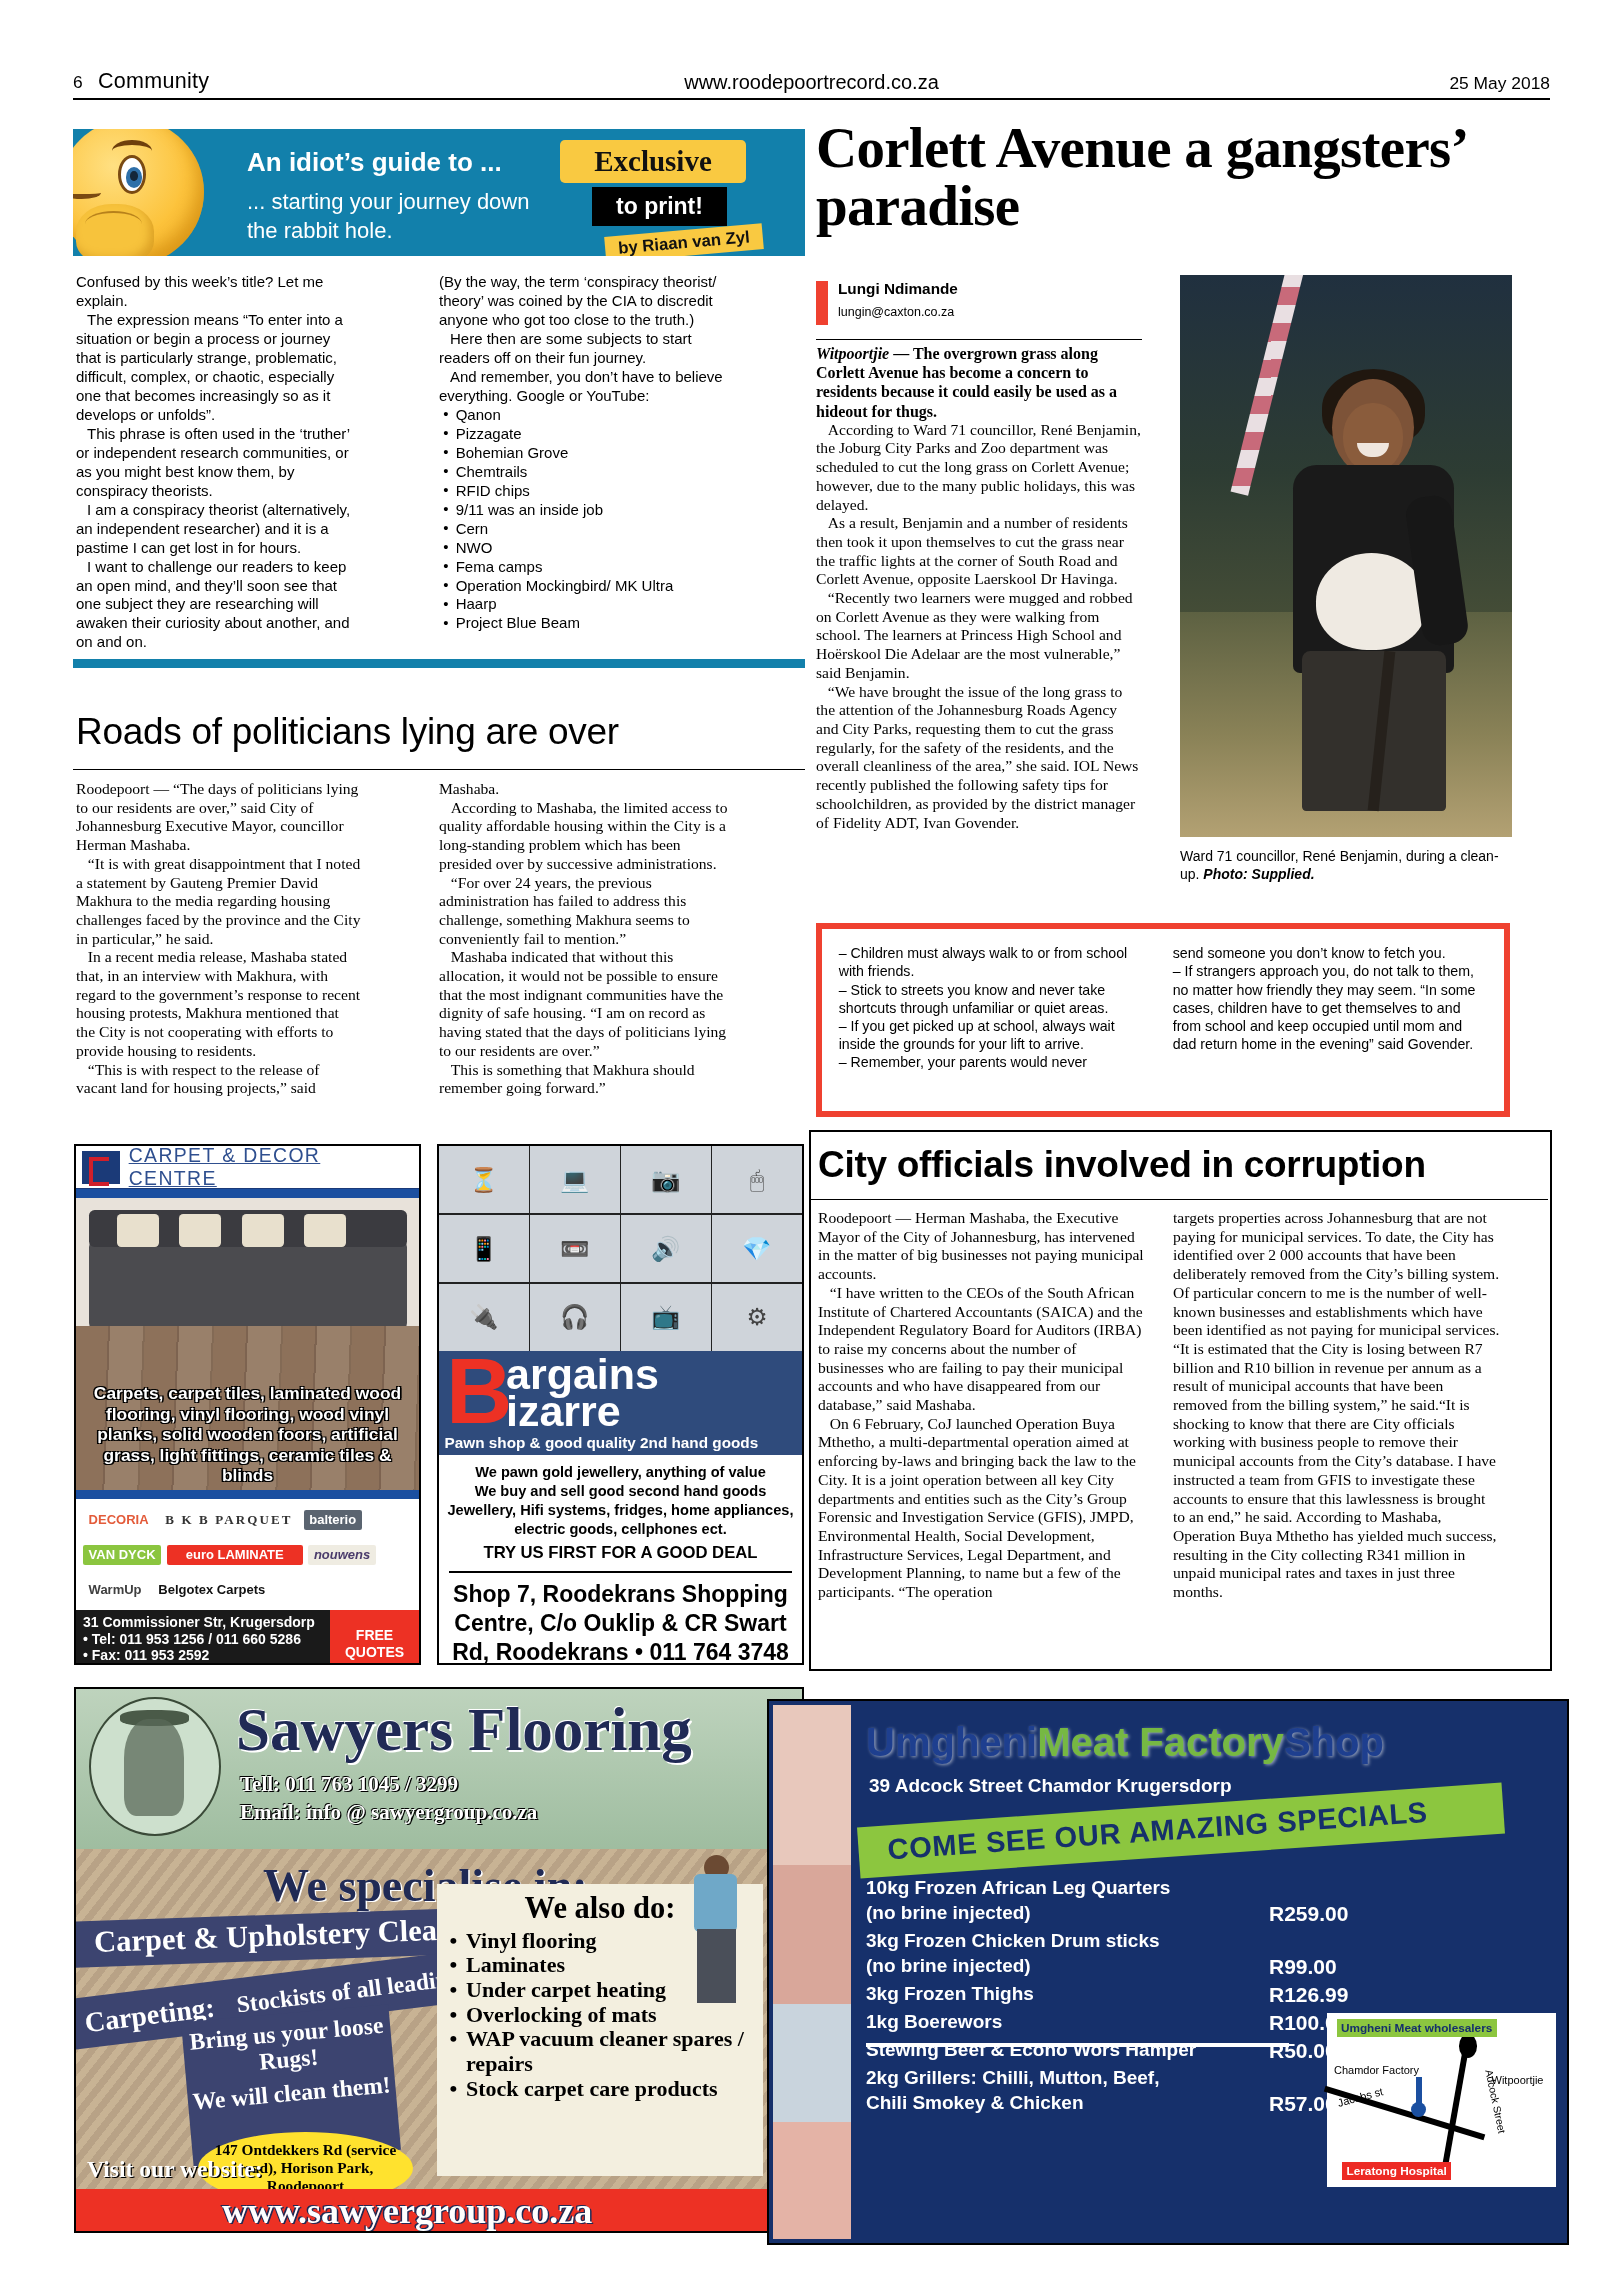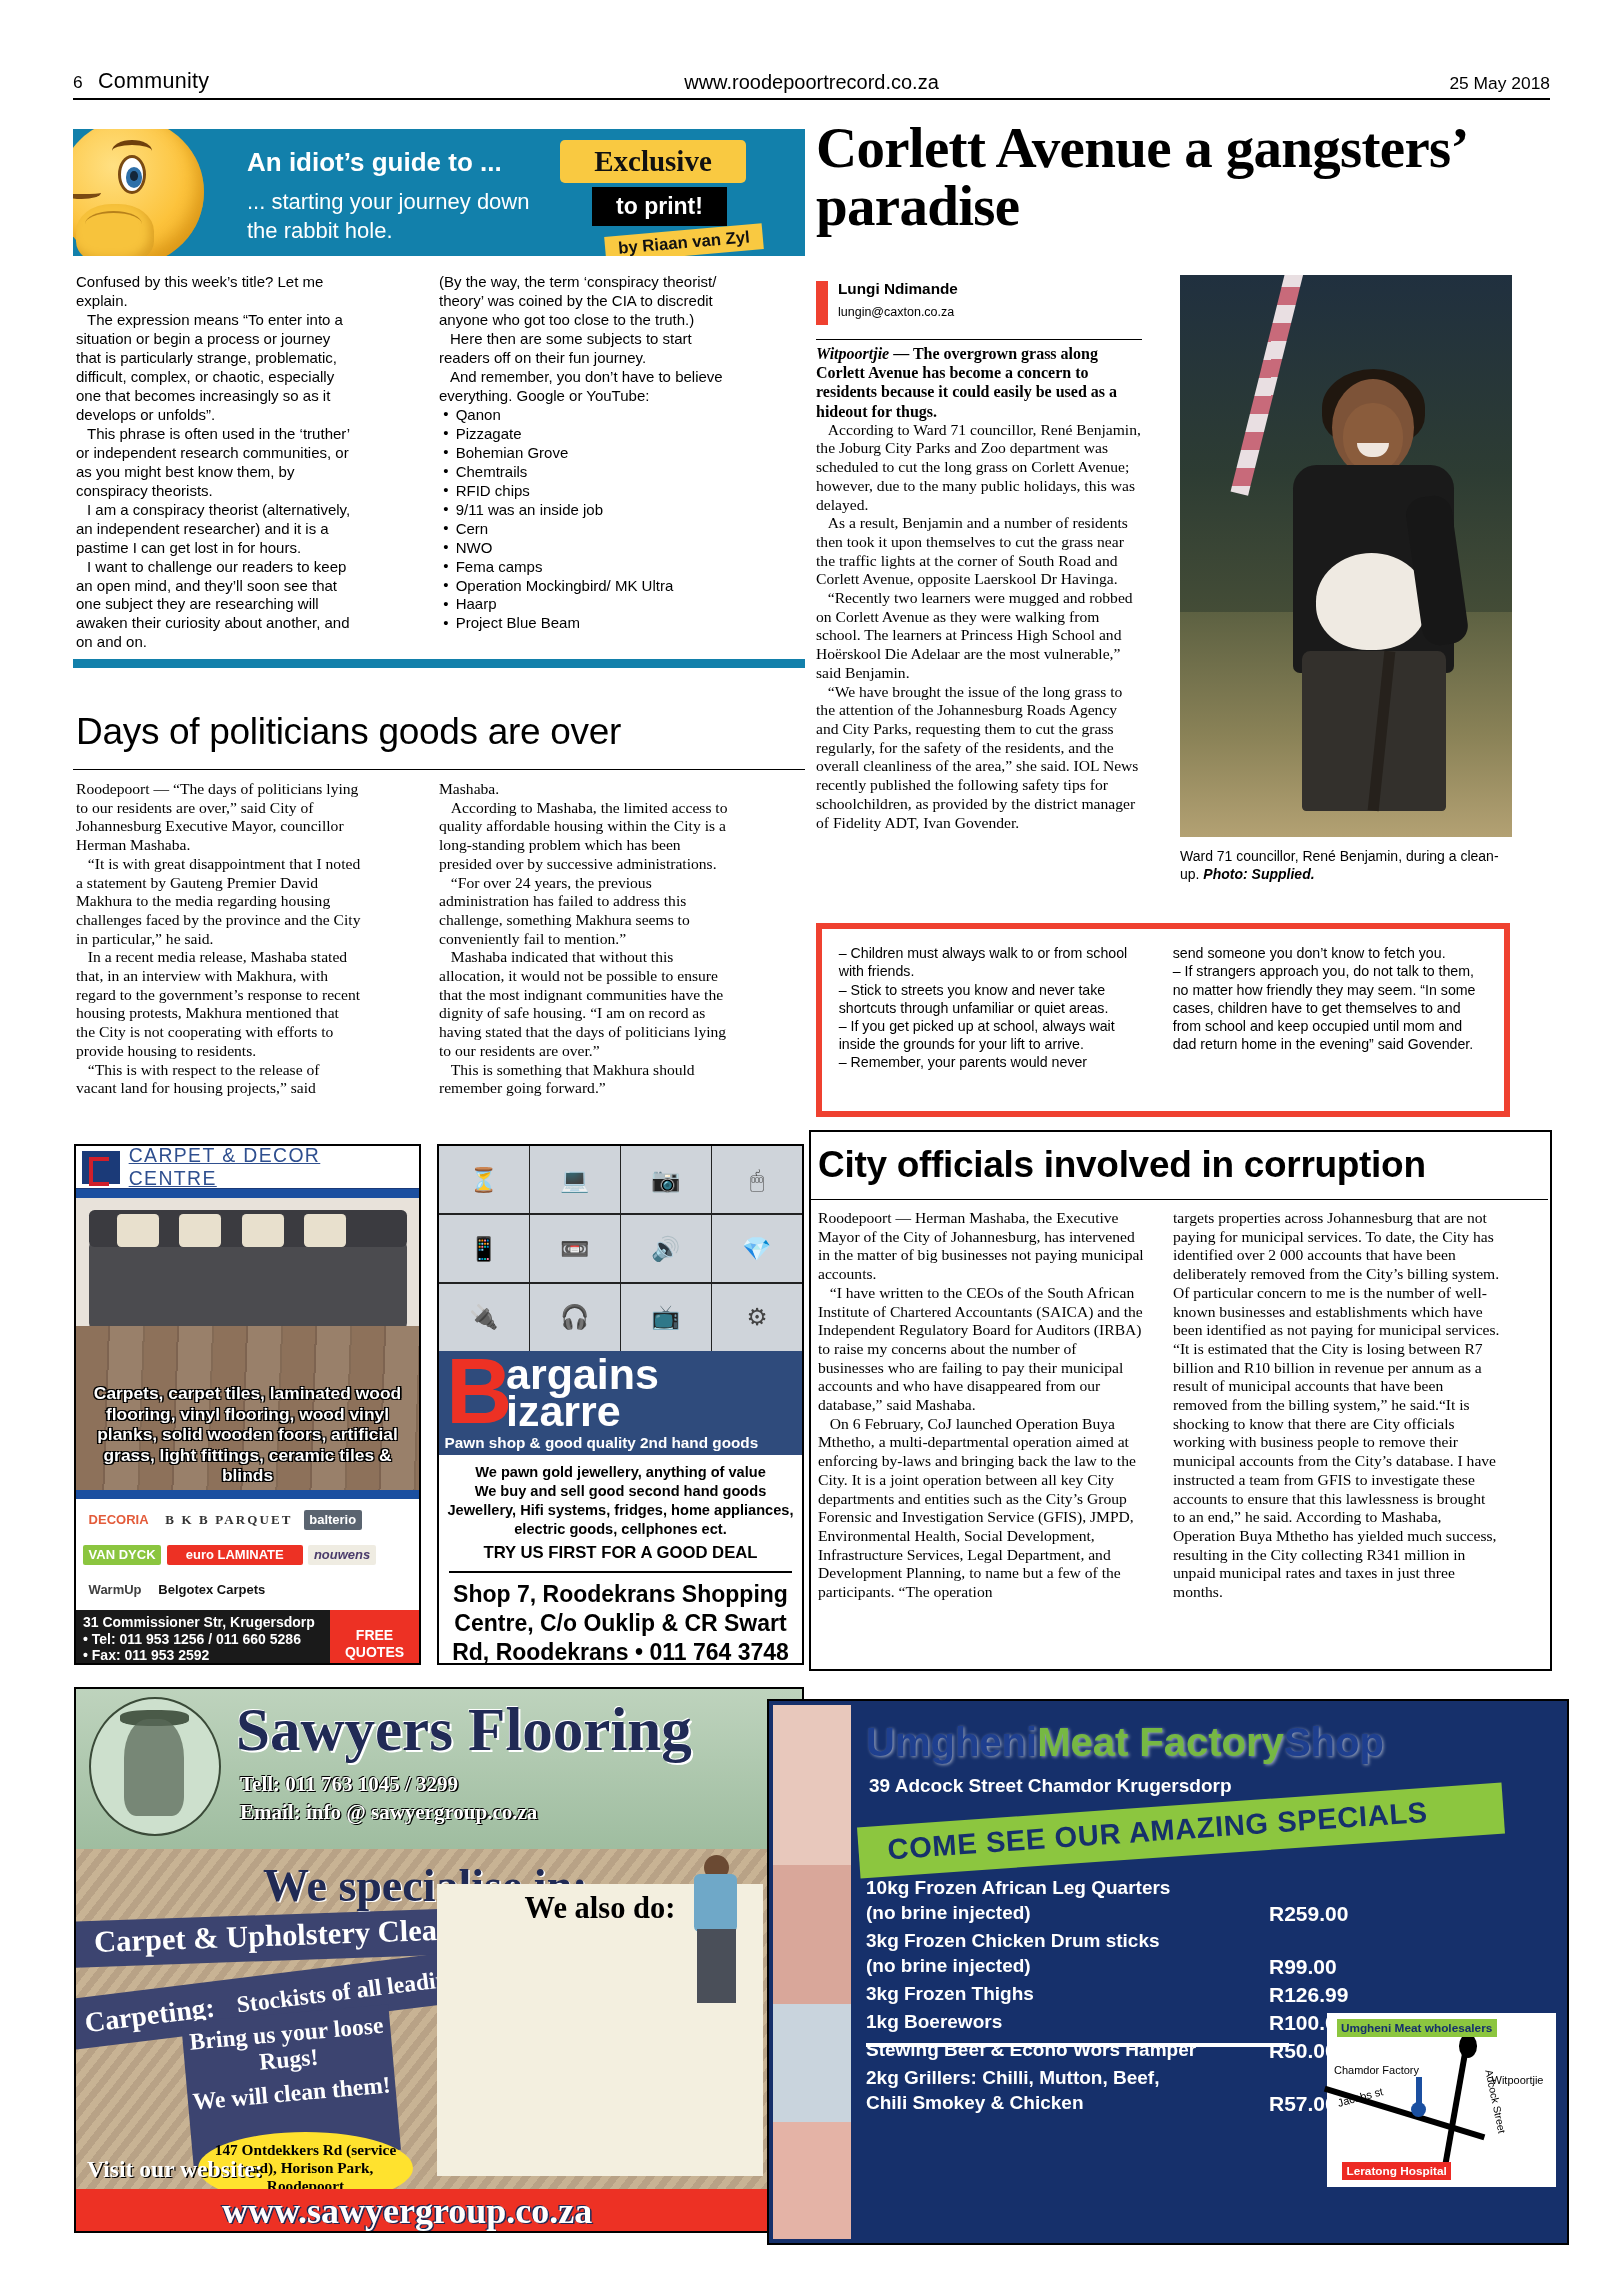--- a/index.html
+++ b/index.html
@@ -327,21 +327,21 @@
       <li>NWO</li>
       <li>Fema camps</li>
       <li>Operation Mockingbird/ MK Ultra</li>
       <li>Haarp</li>
       <li>Project Blue Beam</li>
     </ul>
   </div>
 
   <div class="teal-rule"></div>
 
-  <h2 class="pol-head">Days of politicians goods are over</h2>
+  <h2 class="pol-head">Roads of politicians lying are over</h2>
   <div class="pol-rule"></div>
   <div class="pol-l serif">
     <p class="noind">Roodepoort — “The days of politicians lying to our residents are over,” said City of Johannesburg Executive Mayor, councillor Herman Mashaba.</p>
     <p>“It is with great disappointment that I noted a statement by Gauteng Premier David Makhura to the media regarding housing challenges faced by the province and the City in particular,” he said.</p>
     <p>In a recent media release, Mashaba stated that, in an interview with Makhura, with regard to the government’s response to recent housing protests, Makhura mentioned that the City is not cooperating with efforts to provide housing to residents.</p>
     <p>“This is with respect to the release of vacant land for housing projects,” said</p>
   </div>
   <div class="pol-r serif">
     <p class="noind">Mashaba.</p>
     <p>According to Mashaba, the limited access to quality affordable housing within the City is a long-standing problem which has been presided over by successive administrations.</p>
@@ -527,20 +527,28 @@
         <span class="lbl">Carpeting:</span>
         <span class="sub">Stockists of all leading brands</span>
       </div>
       <div class="sw-rug">
         <div>Bring us your loose Rugs!</div>
         <div>We will clean them!</div>
       </div>
       <div class="sw-oval">147 Ontdekkers Rd (service road), Horison Park, Roodepoort</div>
       <div class="sw-also">
         <h4>We also do:</h4>
+        <ul>
+          <li>Vinyl flooring</li>
+          <li>Laminates</li>
+          <li>Under carpet heating</li>
+          <li>Overlocking of mats</li>
+          <li>WAP vacuum cleaner spares / repairs</li>
+          <li>Stock carpet care products</li>
+        </ul>
       </div>
       <div class="sw-worker">
         <div class="head"></div>
           <div class="torso"></div>
           <div class="legs"></div>
       </div>
     </div>
     <div class="sw-bottom">
       <div class="sw-visit">Visit our website:</div>
       <div class="sw-url">www.sawyergroup.co.za</div>

